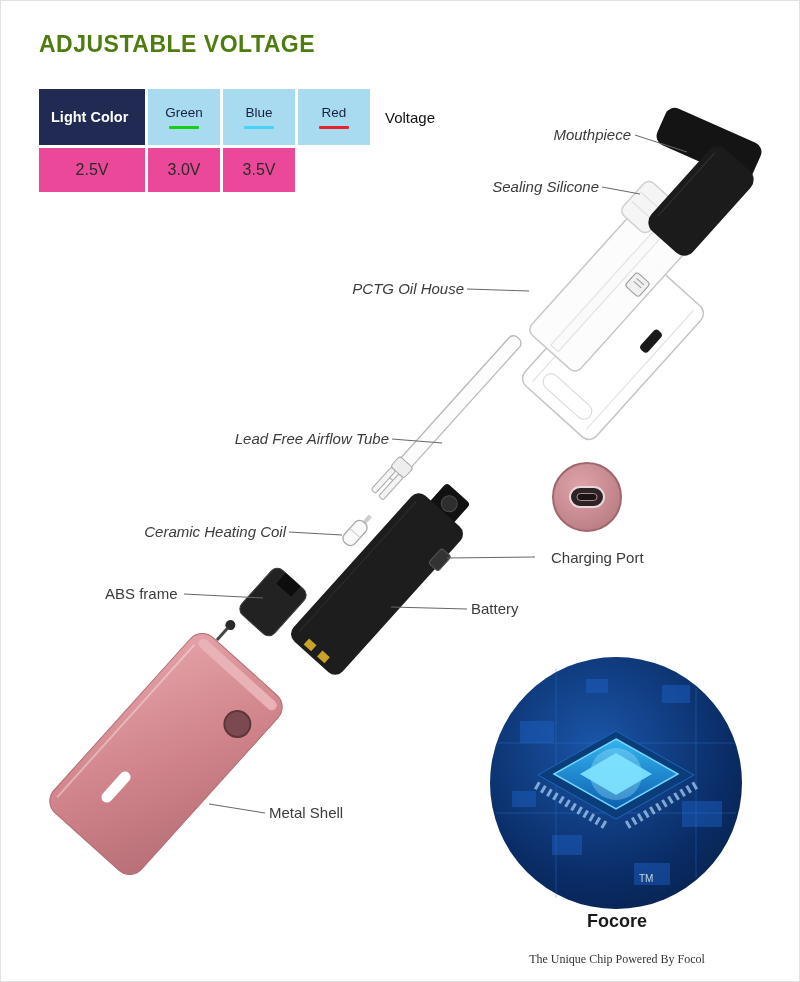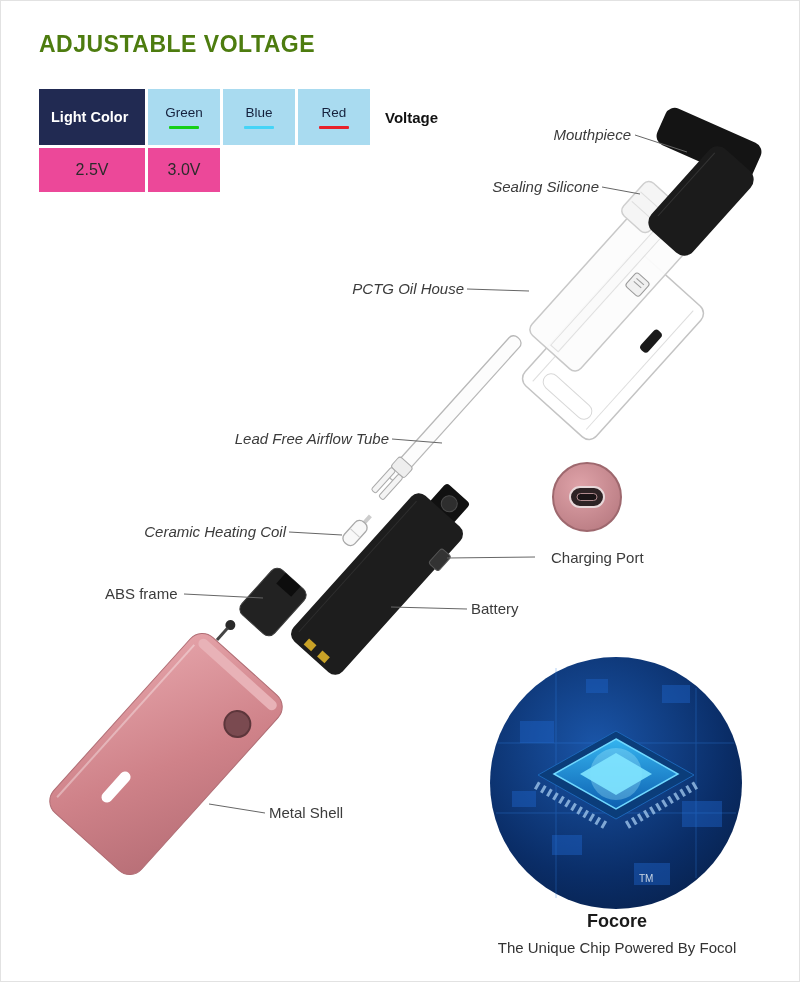--- a/index.html
+++ b/index.html
@@ -26,35 +26,35 @@
   }
   .hdr{
     background:var(--header-blue,#a9dbf0);color:#15213d;font-size:13.5px;
     flex-direction:column;gap:5px;text-align:center;line-height:1.15;padding:4px 2px;box-sizing:border-box;
   }
   .color-line{width:30px;height:3px;border-radius:1px;background:#999;}
   .color-line[data-line="green"]{background:var(--line-green,#17cf17);}
   .color-line[data-line="blue"]{background:var(--line-blue,#45d4f7);}
   .color-line[data-line="red"]{background:var(--line-red,#e8212b);}
   .row-first{
-    background:#ffffff;color:#111;font-weight:bold;font-size:15px;
+    background:#ffffff;color:#111;font-weight:normal;font-size:15px;
     justify-content:flex-start;padding-left:12px;box-sizing:border-box;text-align:right;
   }
   .val{background:#ec4899;color:#2b2b2b;font-size:16px;}
   
   .diagram-svg{position:absolute;left:0;top:0;}
   .part-label{
     position:absolute;font-size:15px;color:#3b3b3b;white-space:nowrap;
   }
   .ra{text-align:right;font-style:italic;}
   
   .chip-tm{position:absolute;left:638px;top:872px;font-size:10px;color:#c9d6e4;font-weight:normal;}
   .chip-caption{position:absolute;left:455px;top:910px;width:322px;text-align:center;}
-  .chip-name{font-size:18px;font-weight:bold;color:#1a1a1a;margin-bottom:7px;}
-  .chip-tagline{font-size:15px;color:#333333;}
+  .chip-name{font-size:18px;font-weight:bold;color:#1a1a1a;margin-bottom:20px;}
+  .chip-tagline{font-size:12px;color:#333333;font-family:Liberation Serif, serif;}
 </style>
 </head>
 <body>
 
 <div class="page-title">ADJUSTABLE VOLTAGE</div>
 
 <div class="volt-table">
   <div class="cell hdr-first">Light Color</div>
 
   <div class="cell hdr">
@@ -66,20 +66,21 @@
     <span class="color-line" data-line="blue"></span>
   </div>
   <div class="cell hdr">
     <span>Red</span>
     <span class="color-line" data-line="red"></span>
   </div>
 
   <div class="cell row-first">Voltage</div>
   <div class="cell val">2.5V</div>
   <div class="cell val">3.0V</div>
+  <div class="cell val">3.5V</div>
 </div>
 
 <svg class="diagram-svg" width="800" height="982" viewBox="0 0 800 982">
   <defs>
     <linearGradient id="roseGrad" x1="0" y1="0" x2="1" y2="1">
       <stop offset="0" stop-color="#e4a2a8"></stop>
       <stop offset="0.55" stop-color="#cf8289"></stop>
       <stop offset="1" stop-color="#b86f77"></stop>
     </linearGradient>
     <radialGradient id="roseRad" cx="0.4" cy="0.35" r="0.9">

